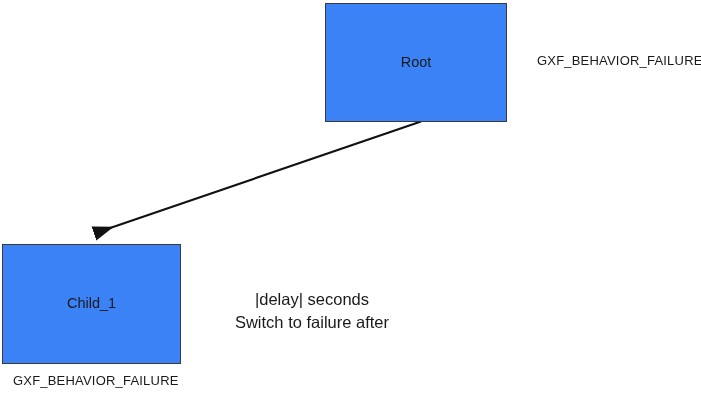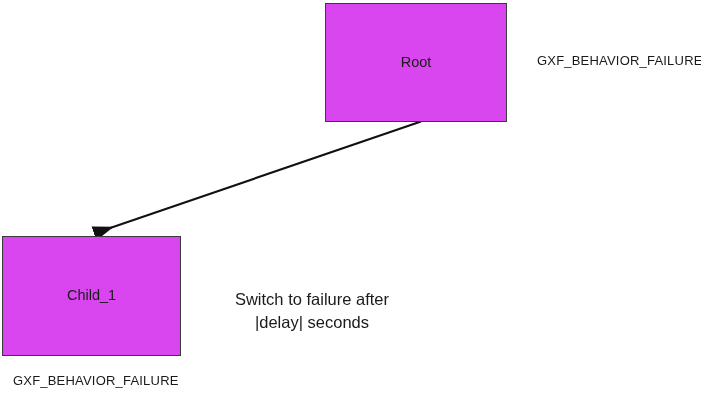--- a/index.html
+++ b/index.html
@@ -13,21 +13,21 @@
   #canvas {
     position: relative;
     width: 701px;
     height: 401px;
     background: #ffffff;
     overflow: hidden;
   }
   .node-box {
     position: absolute;
     box-sizing: border-box;
-    background: #d946ef;
+    background: #3b82f6;
     border: 1.6px solid #3a3a3a;
   }
   .node-label {
     position: absolute;
     width: 100%;
     text-align: center;
     font-size: 14.5px;
     color: #1a1a1a;
     font-family: "Liberation Sans", sans-serif;
     white-space: nowrap;
@@ -36,21 +36,21 @@
     left: 325px;
     top: 3px;
     width: 182px;
     height: 119px;
   }
   #root-box .node-label {
     top: 50px;
   }
   #child1-box {
     left: 2px;
-    top: 236px;
+    top: 244px;
     width: 179px;
     height: 120px;
   }
   #child1-box .node-label {
     top: 50px;
   }
   .status-label {
     position: absolute;
     font-size: 13px;
     color: #1a1a1a;
@@ -109,17 +109,17 @@
 
   <div class="status-label" id="root-status">GXF_BEHAVIOR_FAILURE</div>
 
   <div class="node-box" id="child1-box">
     <span class="node-label">Child_1</span>
   </div>
 
   <div class="status-label" id="child1-status">GXF_BEHAVIOR_FAILURE</div>
 
   <div id="edge-annotation">
+    <span class="line">|delay| seconds</span>
     <span class="line">Switch to failure after</span>
-    <span class="line">|delay| seconds</span>
   </div>
 
 </div>
 
 </body></html>

